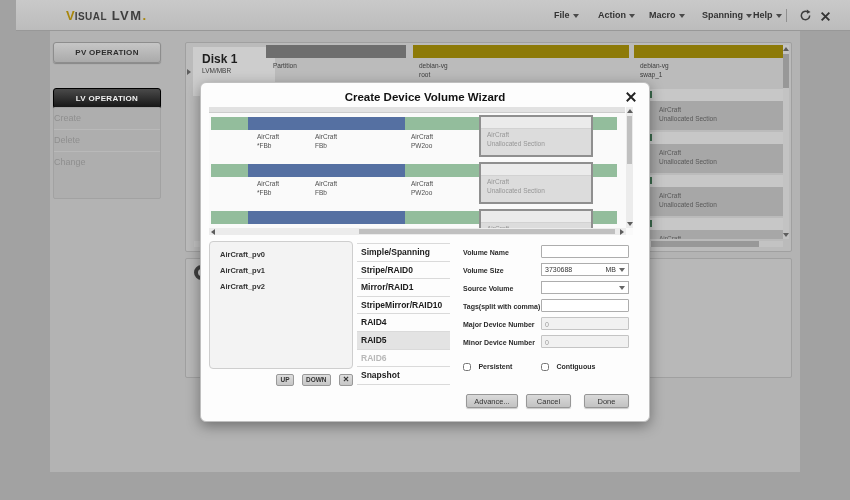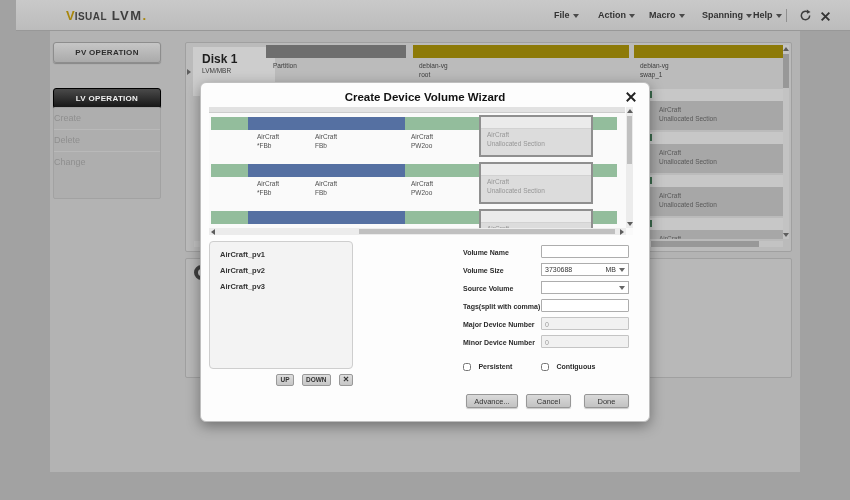--- a/index.html
+++ b/index.html
@@ -281,32 +281,42 @@
       </div>
 
       <div class="abs hscroll" style="left:0;bottom:0;width:417px;height:7px;">
         <div class="tri-l" style="position:absolute;left:2px;top:0.5px;"></div>
         <div class="thumb" style="position:absolute;left:150px;top:1px;width:256px;height:5px;background:#c0c0c0;"></div>
         <div class="tri-r" style="position:absolute;right:2px;top:0.5px;"></div>
       </div>
     </div>
 
     <div class="abs" id="pvbox">
+      <div class="pvitem">AirCraft_pv0</div>
       <div class="pvitem">AirCraft_pv1</div>
       <div class="pvitem">AirCraft_pv2</div>
-      <div class="pvitem">AirCraft_pv3</div>
     </div>
     <div class="abs" style="left:8px;top:291px;width:144px;text-align:right;">
       <span class="lc-btn">UP</span>
       <span class="lc-btn">DOWN</span>
       <span class="lc-btn"><svg width="6" height="6" viewBox="0 0 10 10">
             <path d="M1.5 1.5 L8.5 8.5 M8.5 1.5 L1.5 8.5" stroke="#333" stroke-width="2"></path>
           </svg></span>
     </div>
 
+    <div class="abs" id="raidlist">
+      <div class="raid-opt">Simple/Spanning</div>
+      <div class="raid-opt">Stripe/RAID0</div>
+      <div class="raid-opt">Mirror/RAID1</div>
+      <div class="raid-opt">StripeMirror/RAID10</div>
+      <div class="raid-opt">RAID4</div>
+      <div class="raid-opt selected">RAID5</div>
+      <div class="raid-opt disabled">RAID6</div>
+      <div class="raid-opt">Snapshot</div>
+    </div>
 
     <div class="abs fm-label" style="left:262px;top:166px;">Volume Name</div>
     <input class="abs fm-input" style="left: 340px; top: 162px;" value="">
 
     <div class="abs fm-label" style="left:262px;top:184px;">Volume Size</div>
     <div class="abs fm-combo" style="left:340px;top:180px;">
       <span>3730688</span>
       <span style="white-space:nowrap;"><span>MB</span><span class="caret" style="border-top-color:#666;"></span></span>
     </div>
 

